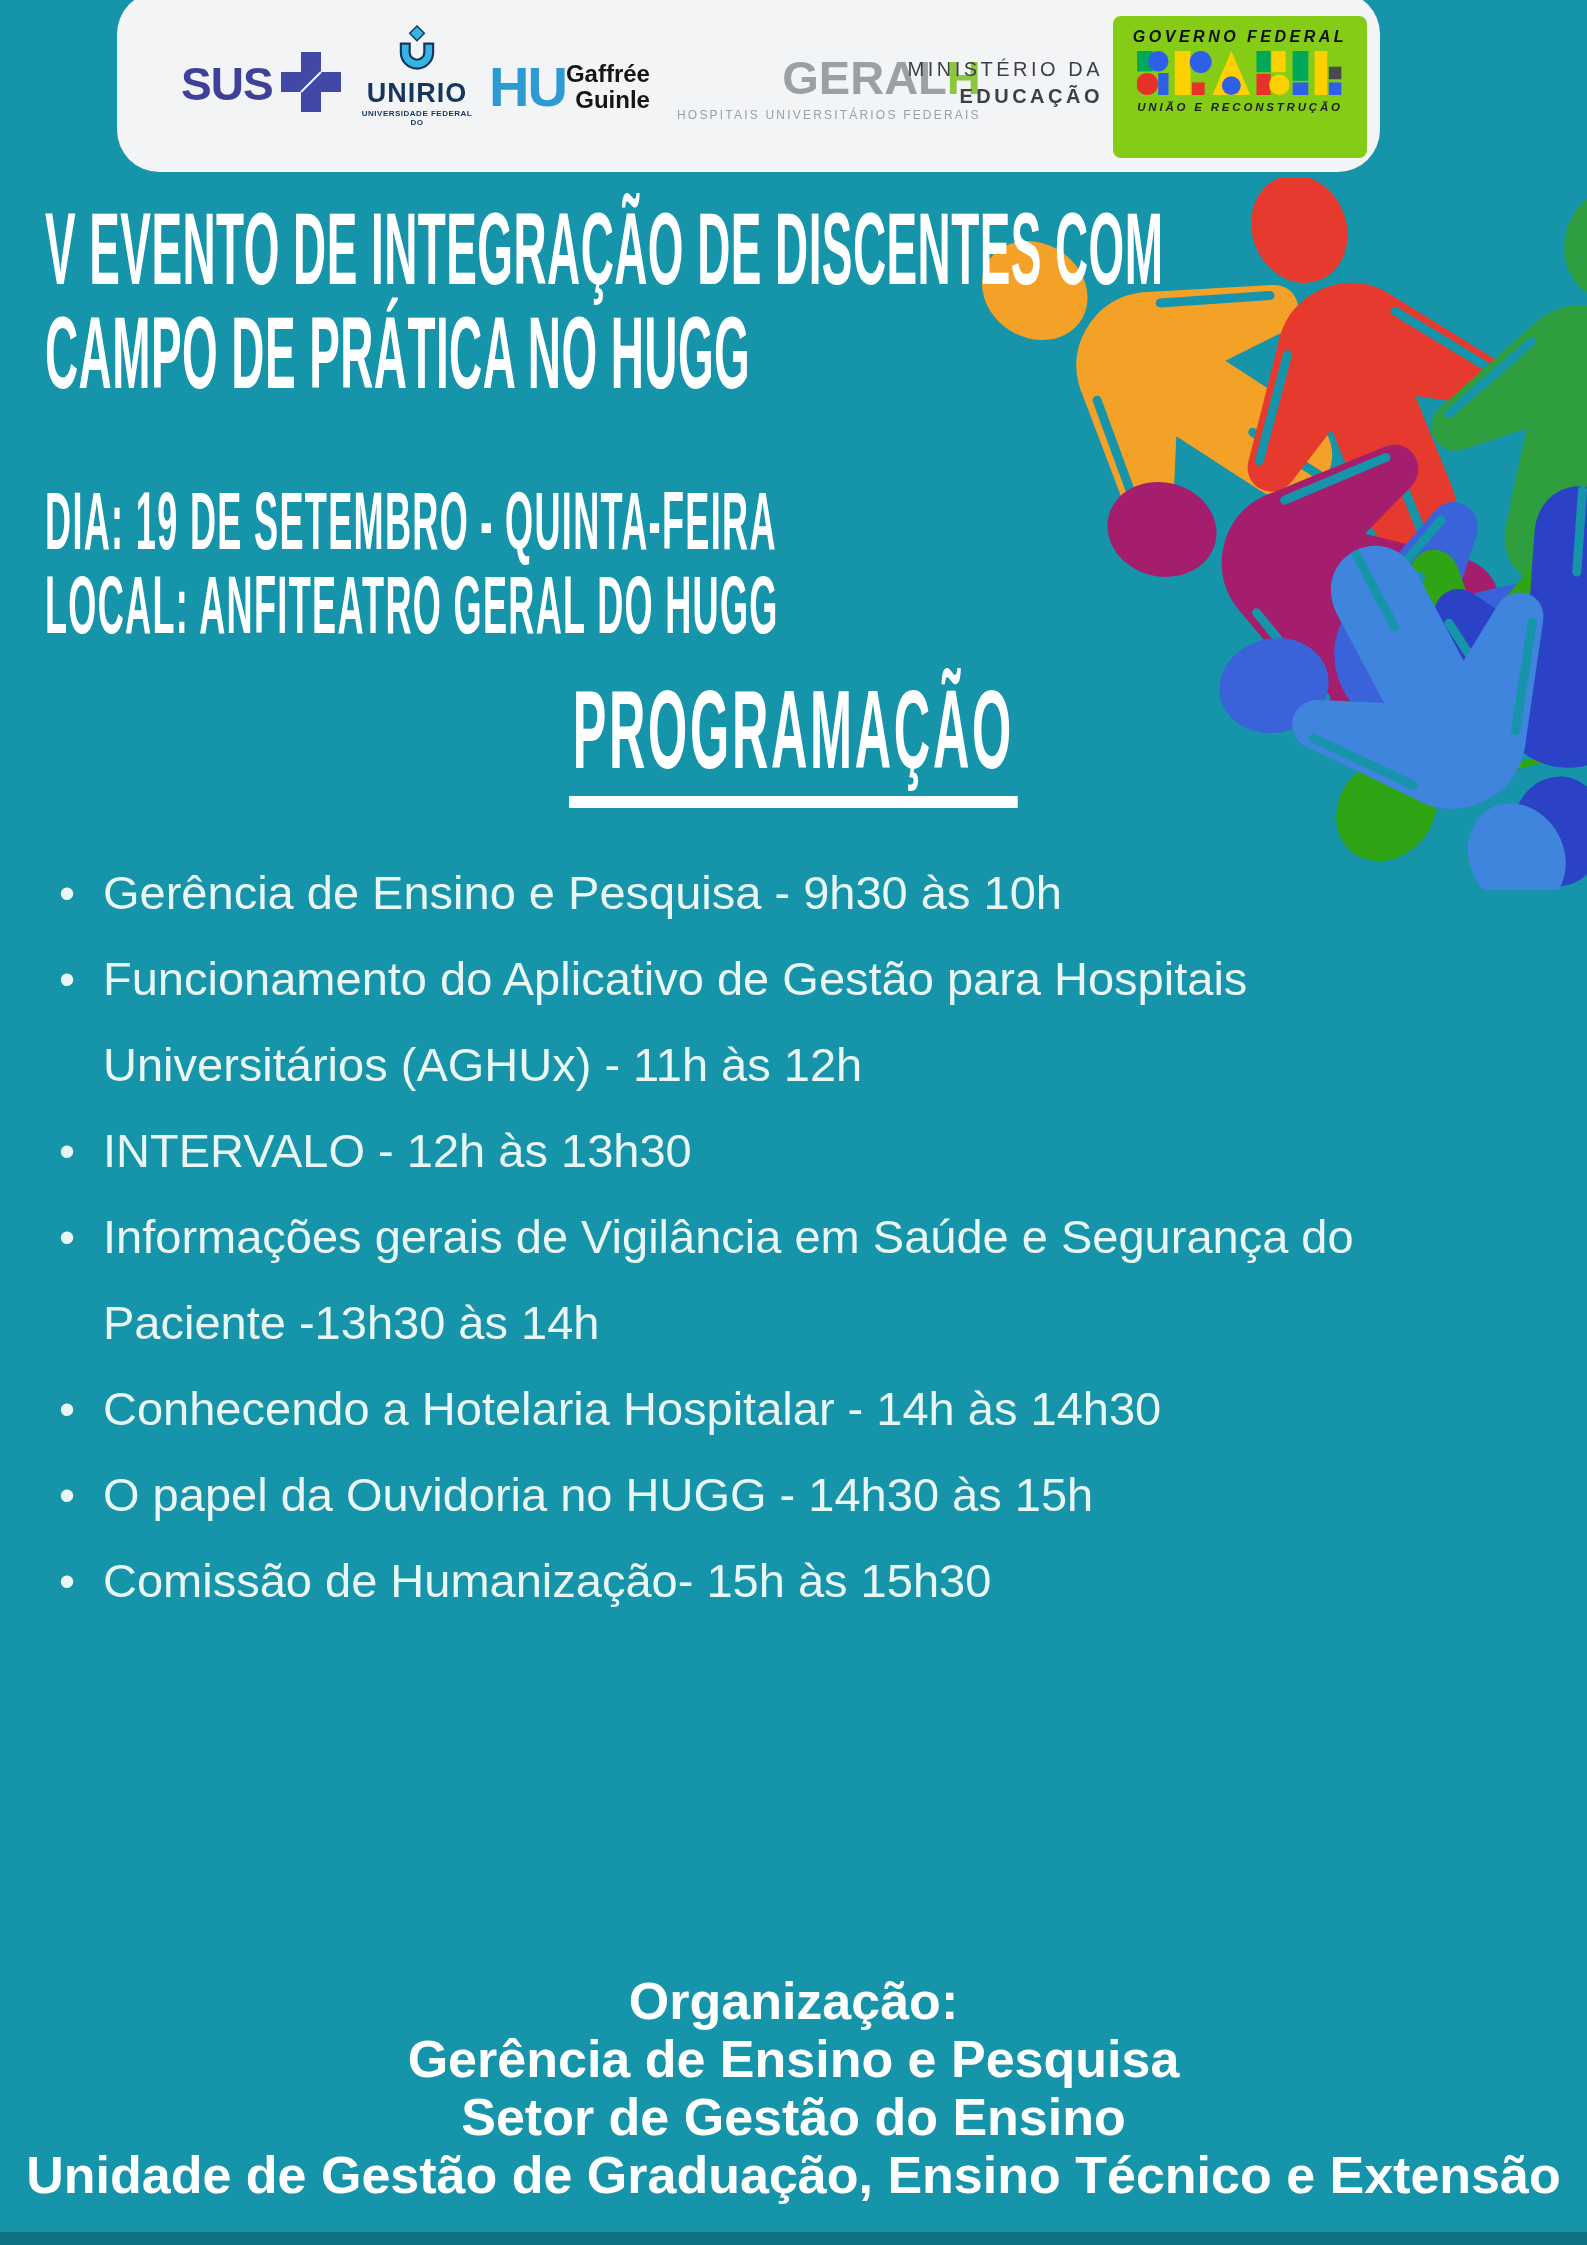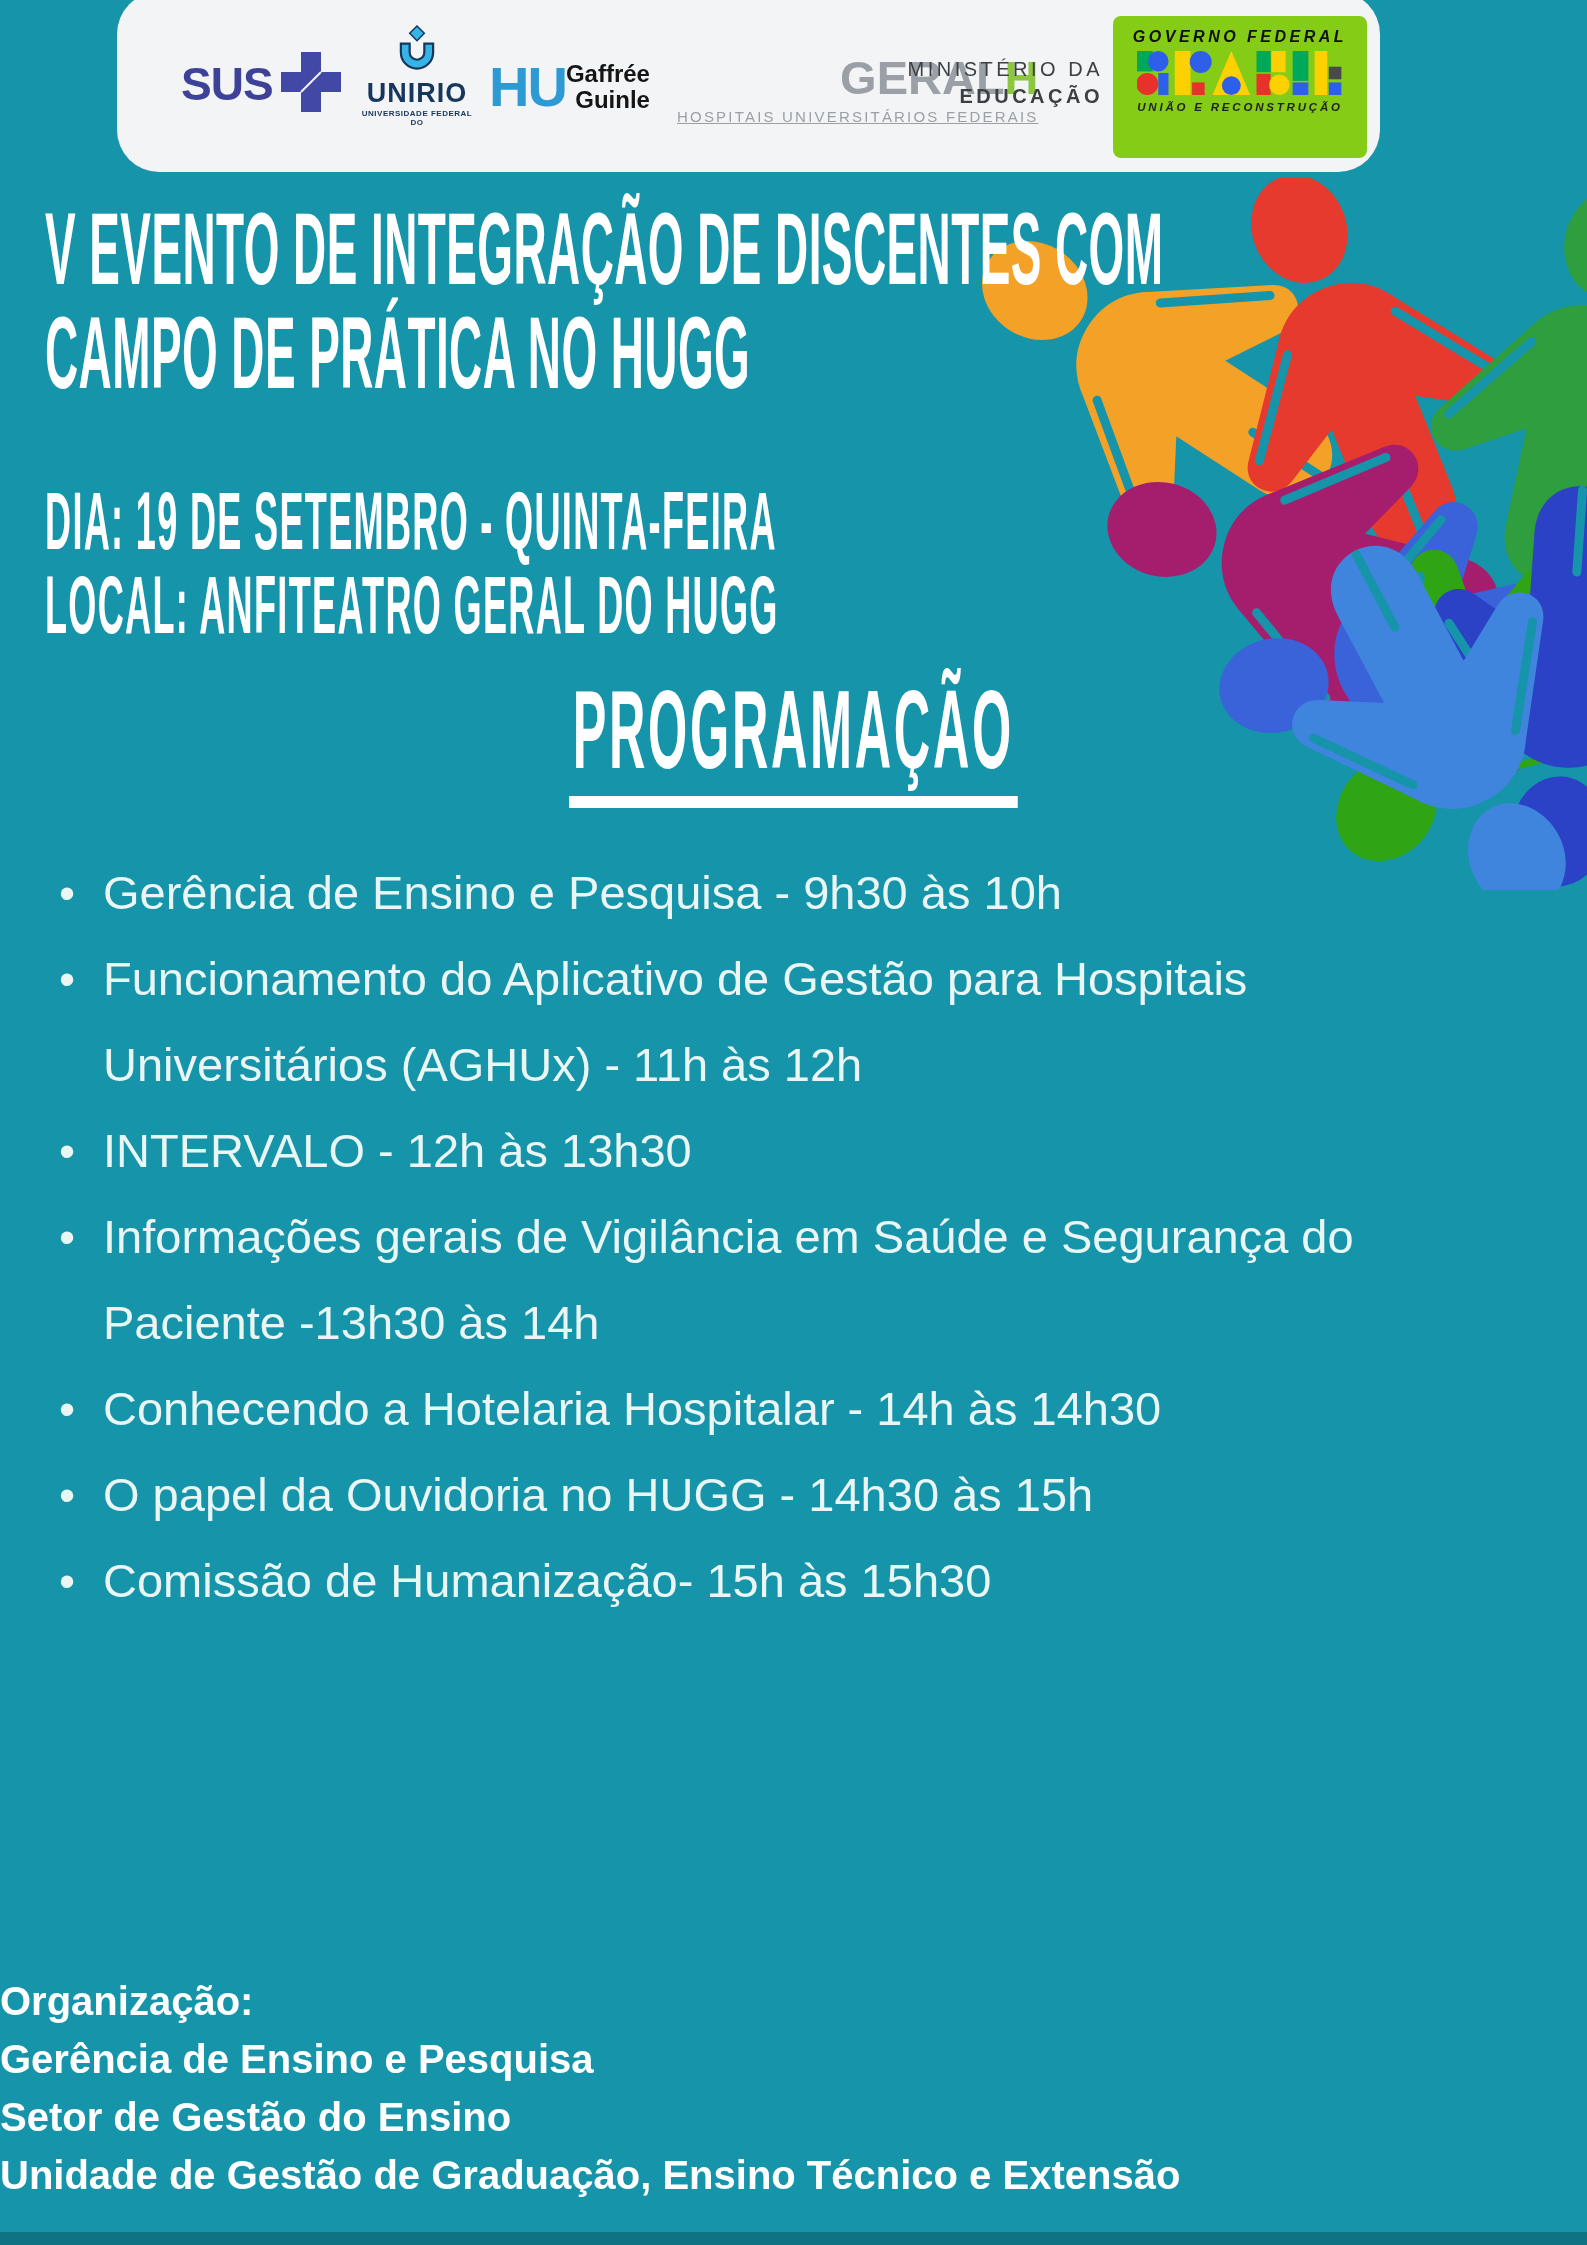--- a/index.html
+++ b/index.html
@@ -16,21 +16,21 @@
   .sus-text{font-size:46px;font-weight:bold;color:#3E4198;letter-spacing:-1px;}
   .unirio{left:238px;top:32px;width:124px;text-align:center;color:#16365C;}
   .unirio-name{font-size:27px;font-weight:bold;letter-spacing:1px;margin-top:2px;}
   .unirio-sub{font-size:8px;letter-spacing:.5px;font-weight:bold;}
   .hu{left:372px;top:62px;display:flex;align-items:center;}
   .hu-abbr{font-size:56px;font-weight:bold;color:#2D9AD3;letter-spacing:-2px;}
   .hu-names{font-size:24px;font-weight:800;color:#151515;line-height:26px;}
   .ebserh{left:560px;top:58px;}
   .eb-word{font-size:47px;font-weight:800;color:#9AA0A6;letter-spacing:0;}
   .eb-h{color:#8DC63F;}
-  .eb-sub{font-size:15px;color:#9AA0A6;letter-spacing:2.2px;margin-top:3px;text-decoration:underline;}
+  .eb-sub{font-size:12px;color:#9AA0A6;letter-spacing:2.2px;margin-top:3px;}
   .mec{left:788px;top:66px;width:198px;text-align:right;color:#3C3F43;}
   .mec-1{font-size:20px;letter-spacing:3.5px;}
   .mec-2{font-size:20px;font-weight:bold;letter-spacing:3.5px;margin-top:4px;}
   .gov{left:996px;top:24px;width:254px;height:142px;background:#84cc16;
        border-radius:8px;text-align:center;padding-top:12px;font-style:italic;}
   .gov-top{font-size:16px;font-weight:900;letter-spacing:3.5px;color:#101010;}
   .gov-brasil{margin:5px auto 2px;}
   .gov-bottom{font-size:11.5px;font-weight:bold;letter-spacing:2.8px;color:#222;}
   
   .h-line{position:absolute;left:45px;white-space:nowrap;color:#fff;
@@ -45,22 +45,22 @@
         transform:scaleX(.45);letter-spacing:6px;line-height:1;
         border-bottom:12px solid #fff;padding:0 8px 10px;}
   
   .program-list{position:absolute;left:57px;top:850px;width:1372px;
      list-style:none;margin:0;padding:0;font-size:47px;line-height:86px;
      color:#EAF6F4;}
   .program-list li{position:relative;padding-left:46px;}
   .program-list li::before{content:"•";position:absolute;left:2px;top:0;
      font-size:46px;color:#EAF6F4;}
   
-  .footer{position:absolute;top:1972px;left:0;width:100%;
-     color:#ffffff;font-weight:bold;font-size:40px;line-height:58px;}
+  .footer{position:absolute;top:1972px;left:0;width:100%;text-align:center;
+     color:#ffffff;font-weight:bold;font-size:52px;line-height:58px;}
   
   .people{position:absolute;right:0;top:178px;width:730px;height:712px;}
   .slit{stroke:#1594AA;stroke-width:9;fill:none;stroke-linecap:round;}
   .bottom-edge{position:absolute;left:0;bottom:0;width:100%;height:13px;
      background:rgba(0,0,0,.22);}
 </style>
 </head>
 <body>
 
 <div id="page">

